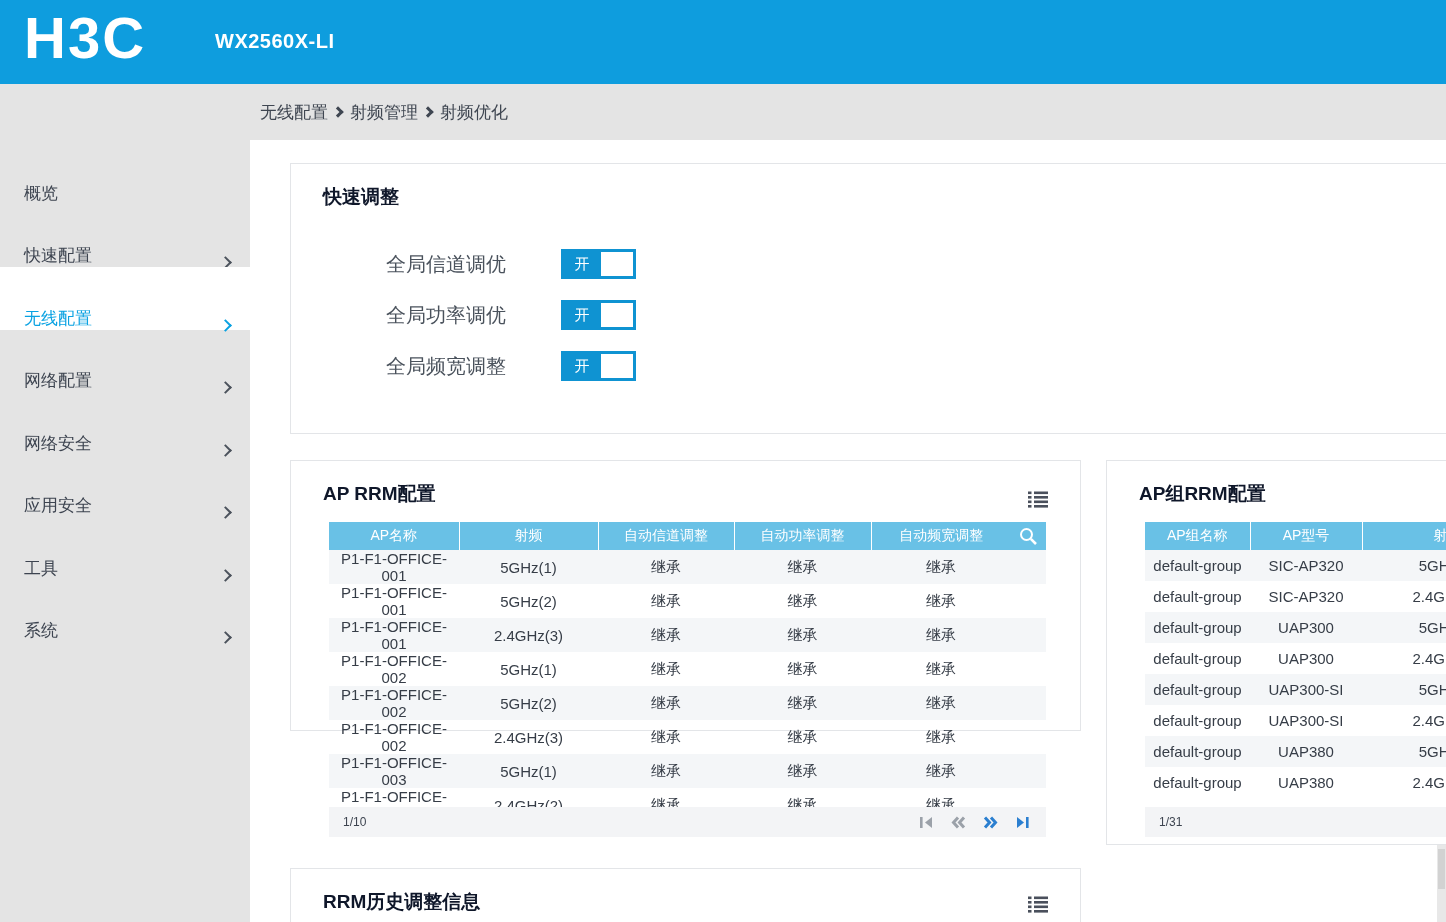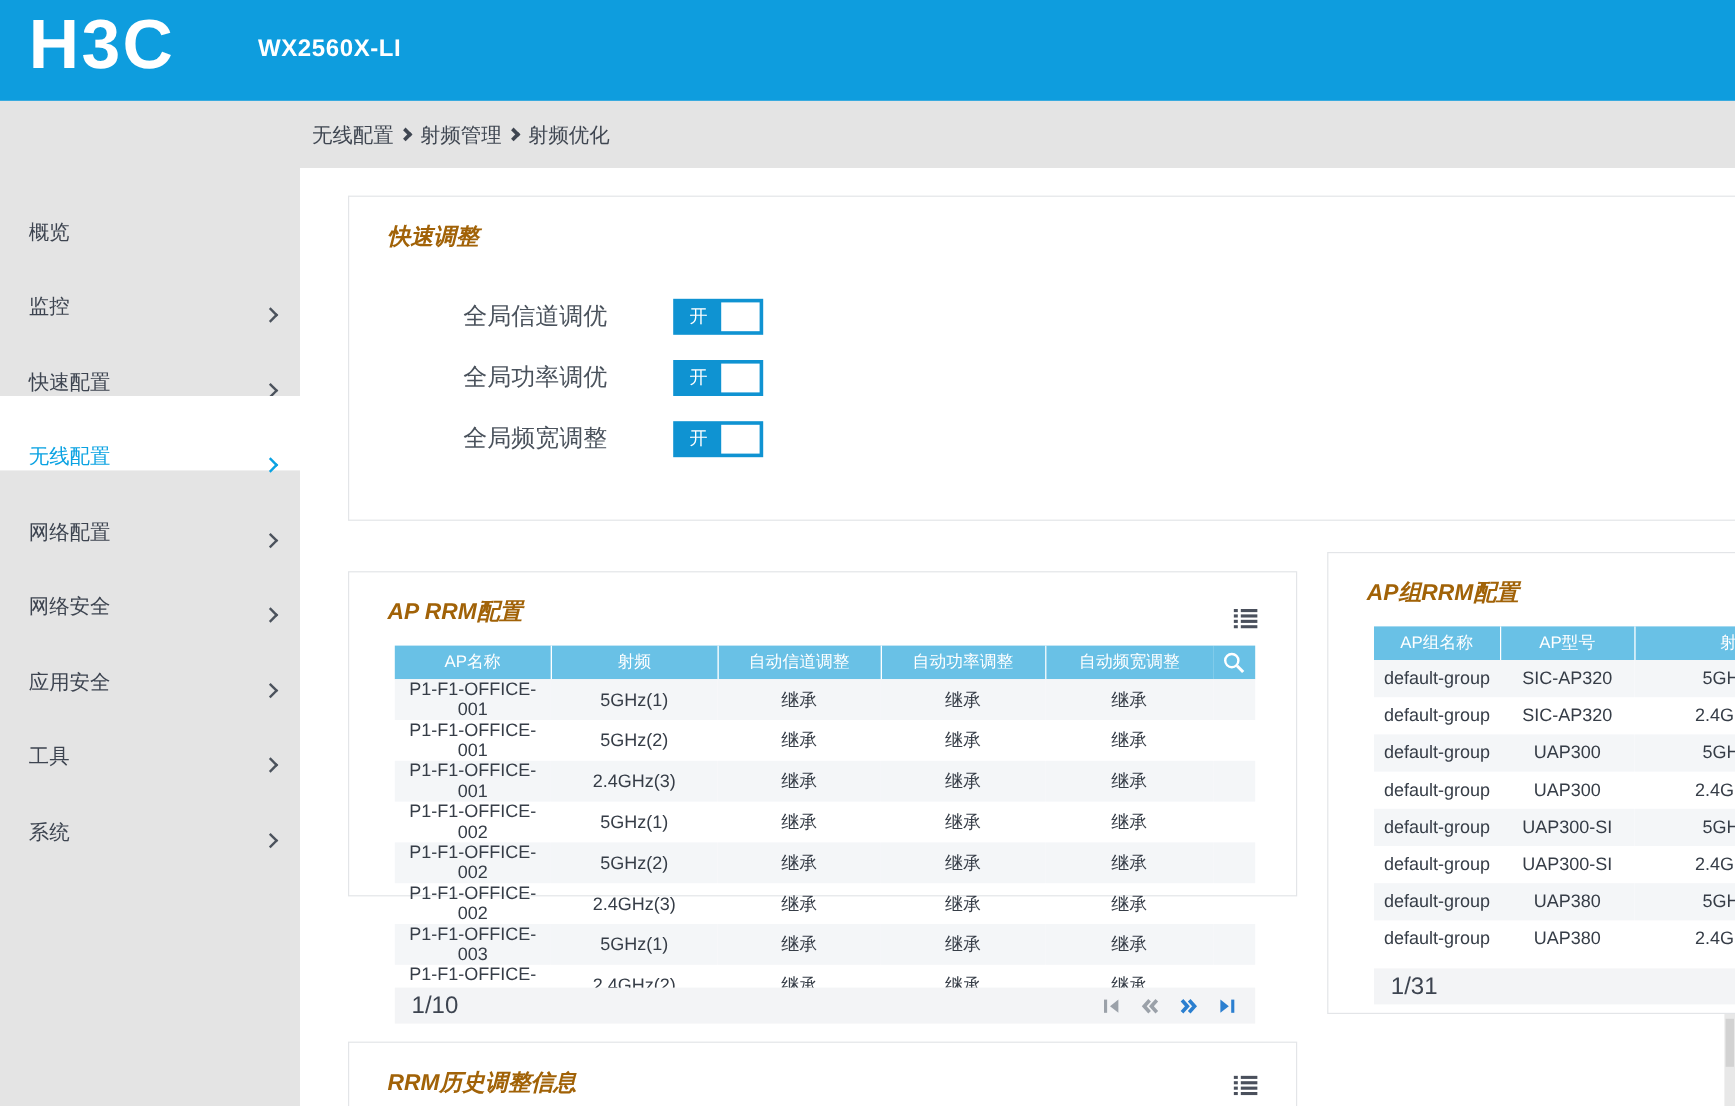--- a/index.html
+++ b/index.html
@@ -32,41 +32,41 @@
   .crumb{cursor:pointer;}
   .crumb-sep{display:inline-block;width:8px;height:8px;border-top:3px solid #3f4651;border-right:3px solid #3f4651;transform:rotate(45deg);margin:0 8px 0 6px;}
   
   .sidebar{position:absolute;left:0;top:140px;width:250px;height:782px;background:var(--side-gray);padding-top:2px;}
   .side-item{position:relative;height:62.5px;display:flex;align-items:flex-end;padding-left:24px;font-size:17px;color:#3d4450;cursor:pointer;}
   .side-item .chev{position:absolute;right:20px;width:9px;height:9px;border-top:2.5px solid #4b525c;border-right:2.5px solid #4b525c;transform:rotate(45deg);}
   .side-item.active{background:#ffffff;color:var(--accent);}
   .side-item.active .chev{border-color:var(--accent);}
   
   .panel{position:absolute;background:#fff;border:1px solid var(--border);}
-  .panel-title{position:absolute;left:32px;top:20px;font-size:19px;font-weight:600;color:#a16207;font-style:italic;}
+  .panel-title{position:absolute;left:32px;top:20px;font-size:19px;font-weight:600;color:#0f172a;}
   .list-icon{position:absolute;width:20px;height:17px;cursor:pointer;}
   
   #panel-quick{left:290px;top:163px;width:1222px;height:271px;}
   .qa-row{position:absolute;left:0;width:100%;height:30px;}
   .qa-label{position:absolute;left:95px;line-height:30px;font-size:20px;color:#4a525c;}
   .toggle{position:absolute;left:270px;top:0;width:75px;height:30px;background:var(--toggle-blue);cursor:pointer;}
   .toggle-text{position:absolute;left:0;top:0;width:42px;text-align:center;line-height:30px;color:#fff;font-size:15px;}
   .toggle-knob{position:absolute;right:3px;top:3px;width:32px;height:24px;background:#fff;}
   
   .h3c-table{border-collapse:collapse;table-layout:fixed;font-size:15px;}
   .h3c-table th{background:var(--thead-blue);color:#fff;font-weight:normal;height:28px;font-size:14px;}
   .h3c-table th.sep{border-right:1px solid #fff;}
   .h3c-table td{height:31px;text-align:center;color:#363d47;}
   .h3c-table tr.alt td{background:var(--row-alt);}
   .pager{position:absolute;height:30px;background:var(--pager-bg);display:flex;align-items:center;}
-  .pager-count{padding-left:14px;font-size:20px;color:#3d4450;}
+  .pager-count{padding-left:14px;font-size:12px;color:#3d4450;}
   .pager-btns{margin-left:auto;display:flex;align-items:center;gap:17px;padding-right:16px;}
   .pager-btn{width:15px;height:13px;cursor:pointer;display:block;}
   
-  #panel-aprrm{left:290px;top:476px;width:791px;height:271px;}
+  #panel-aprrm{left:290px;top:460px;width:791px;height:271px;}
   #panel-aprrm .list-icon{right:32px;top:30px;}
   #aprrm-table{position:absolute;left:38px;top:61px;width:717px;}
   #aprrm-pager{left:38px;top:346px;width:717px;}
   
   #panel-apgroup{left:1106px;top:460px;width:500px;height:385px;}
   #apgroup-table{position:absolute;left:38px;top:61px;width:387px;}
   #apgroup-pager{left:38px;top:346px;width:387px;}
   
   #panel-history{left:290px;top:868px;width:791px;height:120px;}
   #panel-history .list-icon{right:32px;top:27px;}
@@ -90,24 +90,20 @@
     <span class="crumb-sep"></span>
     <span class="crumb">射频管理</span>
     <span class="crumb-sep"></span>
     <span class="crumb">射频优化</span>
   </div>
 </div>
 
 <div class="sidebar">
   <div class="side-item">
     <span>概览</span>
-  </div>
-  <div class="side-item">
-    <span>监控</span>
-    <span class="chev"></span>
   </div>
   <div class="side-item">
     <span>快速配置</span>
     <span class="chev"></span>
   </div>
   <div class="side-item active">
     <span>无线配置</span>
     <span class="chev"></span>
   </div>
   <div class="side-item">

